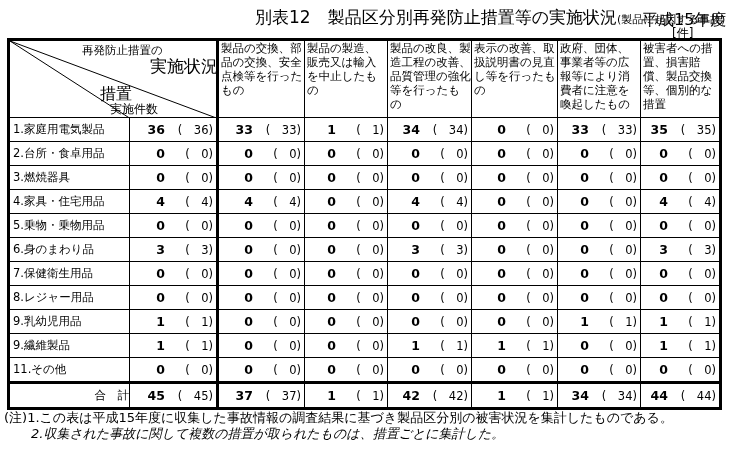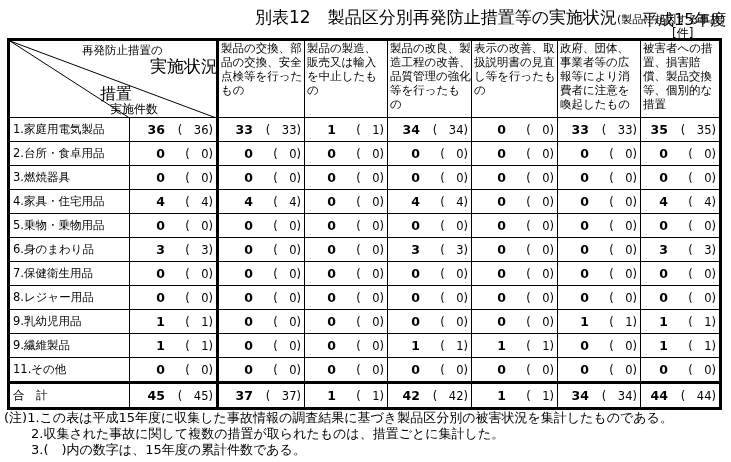--- a/index.html
+++ b/index.html
@@ -22,21 +22,21 @@
   .total td { border-top:3px solid #000 !important; }
   .corner { position:relative; padding:0 !important; }
   .corner svg { position:absolute; left:0; top:0; }
   .corner .t1 { position:absolute; left:72px; top:2px; font-size:11.5px; white-space:nowrap; }
   .corner .t2 { position:absolute; left:130px; top:18px; font-size:17px; white-space:nowrap;margin-left:10px; }
   .corner .t3 { position:absolute; left:90px; top:46px; font-size:16px; white-space:nowrap; }
   .corner .t4 { position:absolute; left:6px; top:76px; font-size:13px; white-space:nowrap; }
   .corner .t5 { position:absolute; left:100px; top:61px; font-size:12px; white-space:nowrap; }
   .notes { position:absolute; left:4px; top:410px; font-size:13px; line-height:16px; }
   .notes div { white-space:nowrap; }
-  .notes .ind { padding-left:27px; }
+  .notes .ind { padding-left:27px;font-style:italic; }
 </style>
 </head>
 <body>
 
 <div class="title"><span>別表12　製品区分別再発防止措置等の実施状況</span><span class="sub">(製品に起因する事故)</span></div>
 <div class="fy">平成15年度</div>
 <div class="unit">[件]</div>
 
 <table>
   <colgroup>
@@ -173,29 +173,28 @@
         <td class="cat">11.その他</td>
         <td class="val "><b>0</b><span class="p">(　<span>0</span>)</span></td>
         <td class="val thick-l"><b>0</b><span class="p">(　<span>0</span>)</span></td>
         <td class="val "><b>0</b><span class="p">(　<span>0</span>)</span></td>
         <td class="val "><b>0</b><span class="p">(　<span>0</span>)</span></td>
         <td class="val "><b>0</b><span class="p">(　<span>0</span>)</span></td>
         <td class="val "><b>0</b><span class="p">(　<span>0</span>)</span></td>
         <td class="val "><b>0</b><span class="p">(　<span>0</span>)</span></td>
       </tr>
       <tr class="row total">
-        <td class="cat" style="text-align:left">合　計</td>
+        <td class="cat" style="text-align:right">合　計</td>
         <td class="val "><b>45</b><span class="p">(　<span>45</span>)</span></td>
         <td class="val thick-l"><b>37</b><span class="p">(　<span>37</span>)</span></td>
         <td class="val "><b>1</b><span class="p">(　<span>1</span>)</span></td>
         <td class="val "><b>42</b><span class="p">(　<span>42</span>)</span></td>
         <td class="val "><b>1</b><span class="p">(　<span>1</span>)</span></td>
         <td class="val "><b>34</b><span class="p">(　<span>34</span>)</span></td>
         <td class="val "><b>44</b><span class="p">(　<span>44</span>)</span></td>
       </tr>
     </tbody>
 </table>
 
 <div class="notes">
   <div>(注)1.この表は平成15年度に収集した事故情報の調査結果に基づき製品区分別の被害状況を集計したものである。</div>
   <div class="ind">2.収集された事故に関して複数の措置が取られたものは、措置ごとに集計した。</div>
-  <div class="ind">3.(　)内の数字は、15年度の累計件数である。</div>
 </div>
 
 </body></html>

